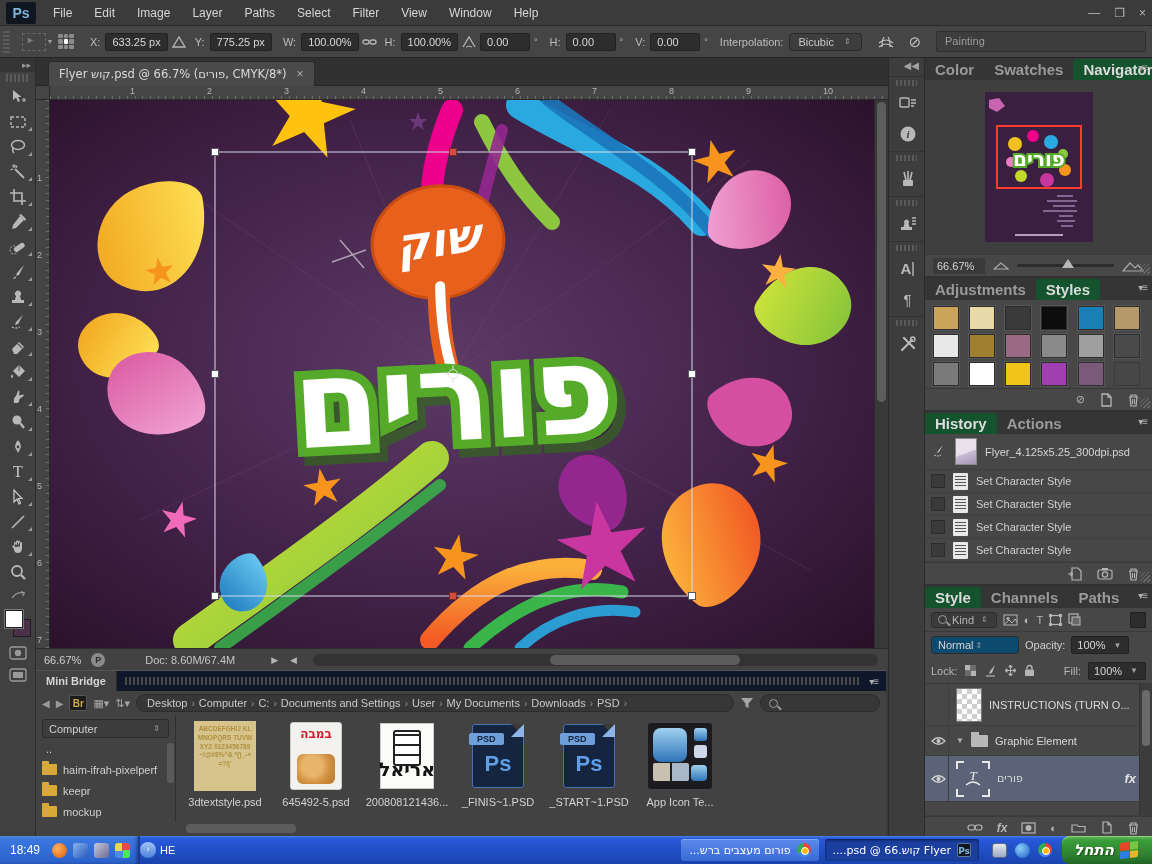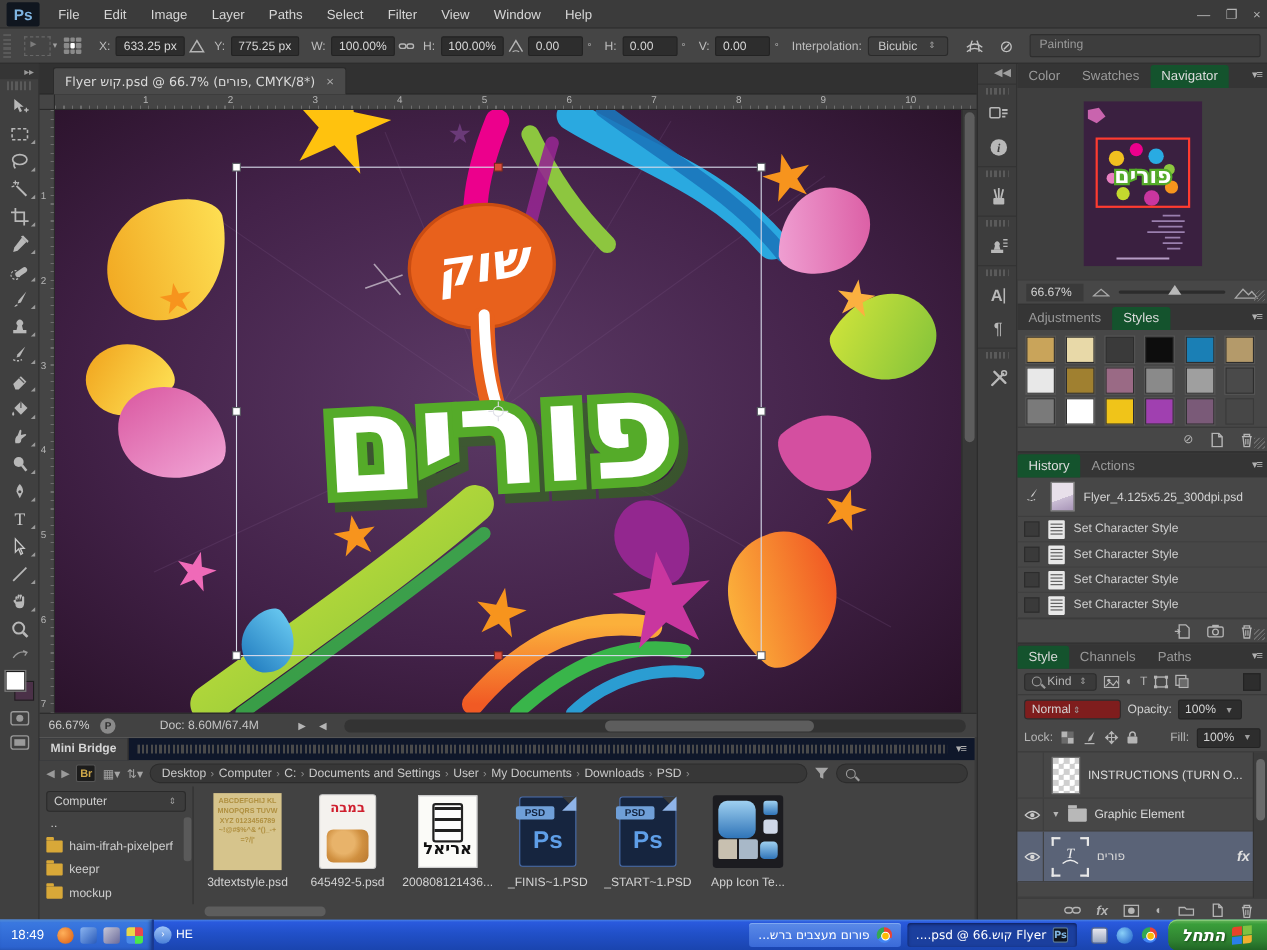--- a/index.html
+++ b/index.html
@@ -99,21 +99,21 @@
   .file-label { font-size:11px; color:#d2d2d2; white-space:nowrap; }
   .alpha { width:62px; height:70px; padding:4px 2px; font-size:6.5px; font-weight:bold; line-height:1.35; text-align:center; word-break:break-all; overflow:hidden; }
   .alpha.purple { background:linear-gradient(135deg,#8030c8 0 40%,#2f9fd8 40% 68%,#8bc53f 68%); color:#fff; }
   .alpha.red { background:#7e0e16; color:#d8333d; }
   .alpha.gold { background:#d6c48c; color:#b09040; }
   .snackbag { width:52px; height:68px; background:#f4f2ee; border:1px solid #ccc; border-radius:3px; position:relative; overflow:hidden; }
   .snackbag .brand { position:absolute; top:4px; left:0; right:0; text-align:center; color:#cf1f2e; font-weight:bold; font-size:12px; }
   .snackbag .pic { position:absolute; left:6px; right:6px; bottom:5px; height:30px; background:radial-gradient(circle at 40% 40%,#e8b36a 0 35%,#d09040 60%,#b87830); border-radius:6px; }
   .logo-thumb { width:54px; height:66px; background:#fbfbf8; border:1px solid #ccc; position:relative; display:flex; align-items:flex-end; justify-content:center; padding-bottom:8px; }
   .logo-thumb:before { content:""; position:absolute; left:12px; top:6px; right:12px; height:32px; border:2px solid #222; border-radius:3px; background:repeating-linear-gradient(0deg,#fff 0 8px,#222 8px 10px); }
-  .logo-thumb .t { color:#111; font-weight:bold; font-size:15px; }
+  .logo-thumb .t { color:#111; font-weight:bold; font-size:19px; }
   .psdfile { width:52px; height:64px; background:#16253f; border:1px solid #4a6faf; border-radius:3px; position:relative; }
   .psdfile .fold { position:absolute; right:-1px; top:-1px; width:0; height:0; border-left:13px solid transparent; border-top:13px solid #3a3a3a; }
   .psdfile .fold:after { content:""; position:absolute; left:-13px; top:-13px; border-left:13px solid transparent; border-bottom:13px solid #8fb4e8; }
   .psdfile .badge { position:absolute; left:-4px; top:8px; background:#6f9fd8; color:#12233f; font-size:9px; font-weight:bold; padding:1px 8px; border-radius:2px; }
   .psdfile .ps { position:absolute; left:0; right:0; bottom:10px; text-align:center; color:#5f9fe8; font-size:22px; font-weight:bold; }
   .appicon { width:64px; height:66px; background:#1c1c20; position:relative; border-radius:3px; }
   .appicon .big { position:absolute; left:5px; top:5px; width:34px; height:34px; border-radius:8px; background:linear-gradient(180deg,#9fd0f0,#2f74b8); }
   .appicon .s1 { position:absolute; right:5px; top:5px; width:13px; height:13px; border-radius:3px; background:linear-gradient(180deg,#9fd0f0,#2f74b8); }
   .appicon .s2 { position:absolute; right:5px; top:22px; width:13px; height:13px; border-radius:3px; background:#cfd8e8; }
   .appicon .s3 { position:absolute; right:5px; bottom:8px; width:16px; height:16px; border-radius:4px; background:linear-gradient(180deg,#9fd0f0,#2f74b8); }
@@ -125,21 +125,21 @@
   #iconstrip .collapse { text-align:right; color:#9f9f9f; font-size:10px; padding:2px 5px 0 0; height:16px; }
   .strip-group { border-top:1px solid #333; padding-top:3px; margin-top:2px; }
   .strip-grip { height:6px; margin:0 7px 3px; background:repeating-linear-gradient(90deg,#5a5a5a 0 2px,transparent 2px 4px); }
   .strip-btn { width:37px; height:30px; display:flex; align-items:center; justify-content:center; color:#b8b8b8; font-size:15px; }
   .strip-btn svg { display:block; }
 
   
   #rightcol { position:absolute; left:925px; top:58px; width:227px; height:778px; background:#474747; }
   .pgroup { border-bottom:2px solid #323232; position:relative; }
   .ptabs { height:22px; background:#353535; display:flex; align-items:flex-end; position:relative; }
-  .ptab { padding:0 10px; line-height:21px; height:21px; color:#9a9a9a; font-size:12px; font-weight:normal; }
+  .ptab { padding:0 10px; line-height:21px; height:21px; color:#9a9a9a; font-size:15px; font-weight:bold; }
   .ptab.active { background:#14532d; color:#dcdcdc; border-radius:3px 3px 0 0; }
   .pmenu { position:absolute; right:5px; top:4px; color:#b0b0b0; font-size:10px; letter-spacing:-1px; }
   .panel-bottom { height:22px; display:flex; align-items:center; justify-content:flex-end; gap:14px; padding-right:12px; border-top:1px solid #3a3a3a; color:#b5b5b5; }
   .panel-bottom svg { display:block; }
   .grip-corner { position:absolute; right:2px; bottom:2px; width:10px; height:10px; background:repeating-linear-gradient(135deg,#6a6a6a 0 1px,transparent 1px 3px); }
 
   
   #nav-thumbwrap { height:174px; display:flex; align-items:center; justify-content:center; background:#3f3f3f; }
   #nav-zoomrow { height:22px; display:flex; align-items:center; padding:0 8px; gap:8px; border-top:1px solid #3a3a3a; }
   #nav-zoomrow .z { width:52px; color:#d5d5d5; background:#3a3a3a; padding:2px 4px; }
@@ -160,21 +160,21 @@
   .hist-row { display:flex; align-items:center; gap:8px; height:23px; padding:0 6px; border-bottom:1px solid #404040; }
   .hist-check { width:14px; height:14px; background:#3a3a3a; border:1px solid #2c2c2c; }
   .doc-ico { width:15px; height:17px; background:#e8e8e8; border-radius:1px; position:relative; }
   .doc-ico:before { content:""; position:absolute; left:2px; top:3px; right:2px; height:1.5px; background:#555; box-shadow:0 3px 0 #555, 0 6px 0 #555, 0 9px 0 #555; }
 
   
   #layers-filter { height:24px; display:flex; align-items:center; gap:6px; padding:0 6px; border-bottom:1px solid #3a3a3a; color:#b5b5b5; }
   #kindbox { display:flex; align-items:center; gap:5px; background:#3a3a3a; border:1px solid #2c2c2c; border-radius:3px; padding:1px 6px; }
   .filter-ico { font-size:11px; color:#b5b5b5; }
   #layers-blend { height:26px; display:flex; align-items:center; gap:6px; padding:0 6px; }
-  #blendmode { width:88px; background:#7f1d1d; border:1px solid #2c2c2c; border-radius:3px; padding:2px 6px; display:flex; align-items:center; color:#d5d5d5; }
+  #blendmode { width:88px; background:#0c4a6e; border:1px solid #2c2c2c; border-radius:3px; padding:2px 6px; display:flex; align-items:center; color:#d5d5d5; }
   .ovalbox { background:#2d2d2d; border:1px solid #232323; border-radius:2px; padding:2px 5px; color:#d5d5d5; display:flex; gap:6px; align-items:center; }
   #layers-lock { height:26px; display:flex; align-items:center; gap:7px; padding:0 6px; color:#b5b5b5; border-bottom:1px solid #3a3a3a; }
   .lockico svg { display:block; }
   #layer-list { position:relative; }
   .lrow { display:flex; align-items:center; gap:7px; border-bottom:1px solid #3e3e3e; padding:0 4px; position:relative; }
   .lrow .eyebox { width:20px; height:100%; display:flex; align-items:center; justify-content:center; border-right:1px solid #3e3e3e; align-self:stretch; }
   .lrow.selected { background:#5a6377; }
   .lname { font-size:11px; color:#dadada; white-space:nowrap; overflow:hidden; }
   .checker { width:26px; height:34px; background:conic-gradient(#fff 0 25%,#cfcfcf 0 50%,#fff 0 75%,#cfcfcf 0) 0 0/10px 10px; border:1px solid #777; }
   .groupico { width:17px; height:12px; background:#b8b8b8; border-radius:1px; position:relative; }

